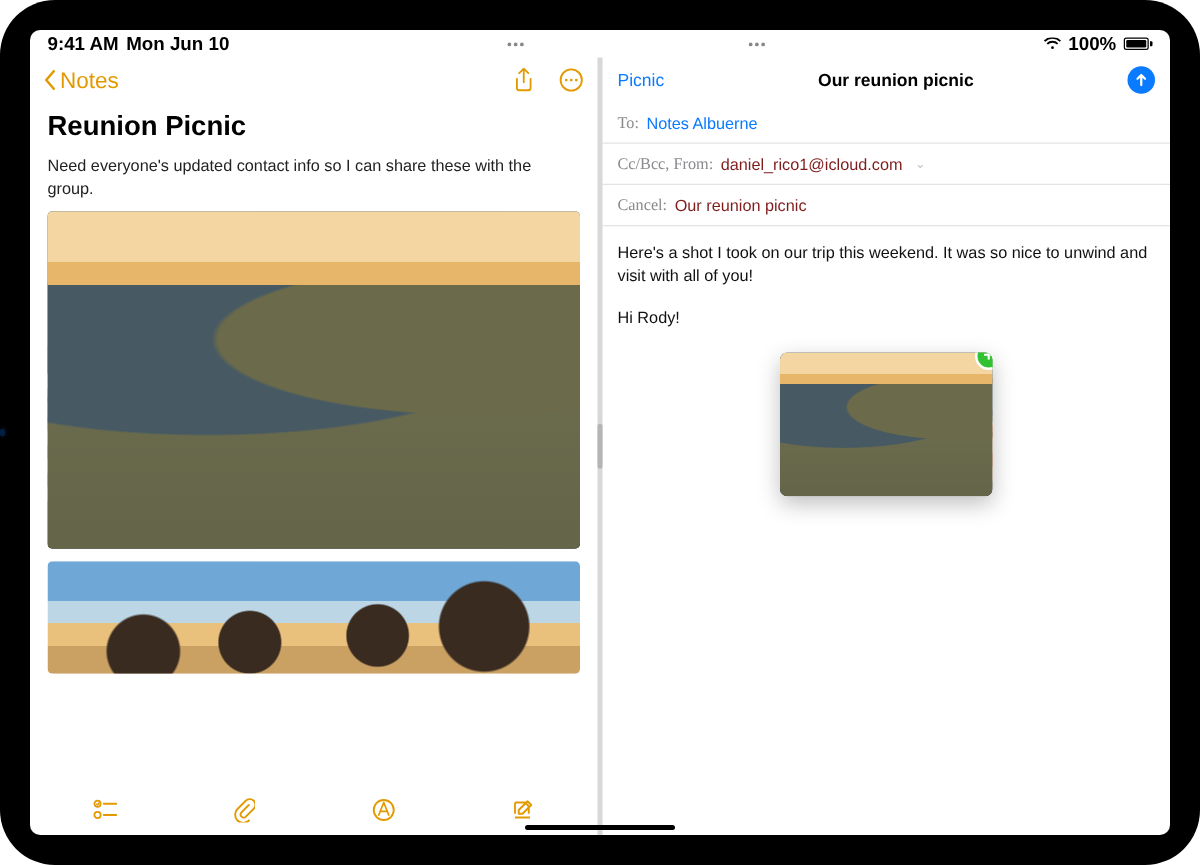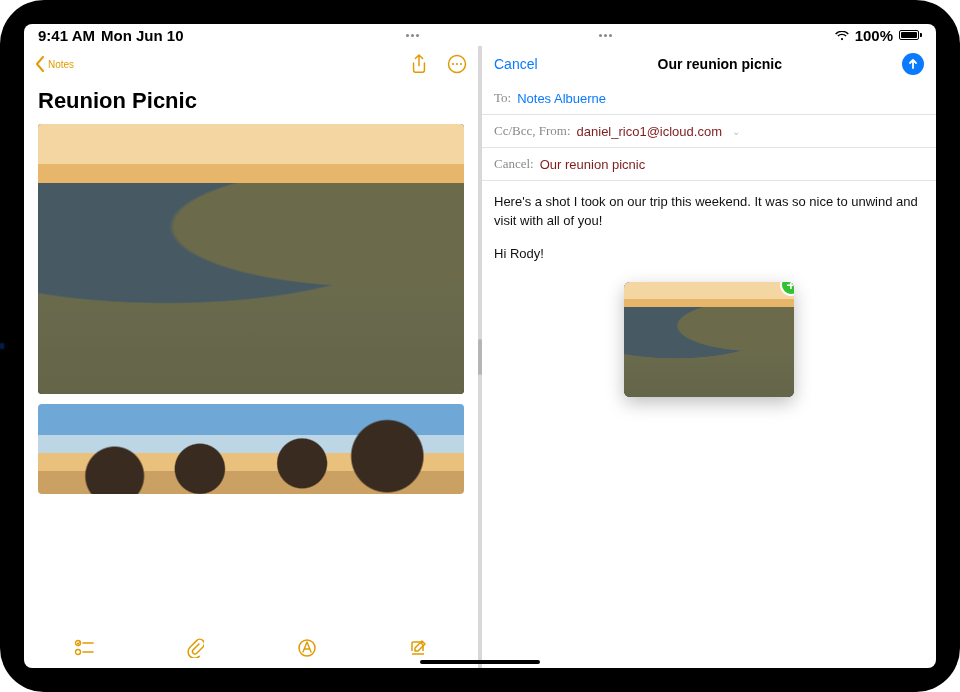--- a/index.html
+++ b/index.html
@@ -20,21 +20,21 @@
   .statusbar .center-dots { display:flex; gap:2px;}
   .center-dots span { width:3px; height:3px; border-radius:50%; background:#888; display:block; }
 
   .split { flex:1; display:flex; position:relative; }
   .divider { width:4px; background:#d8d8db; position:relative; }
   .divider::after { content:""; position:absolute; left:50%; top:50%; transform:translate(-50%,-50%); width:4px; height:36px; background:#b5b5b8; border-radius:2px; }
 
   .pane { flex:1; display:flex; flex-direction:column; position:relative; }
   .left-pane { border-right:none; }
   .topbar { height:36px; display:flex; align-items:center; justify-content:space-between; padding:0 10px; }
-  .back { display:flex; align-items:center; color:#e29a00; font-size:10px; gap:2px; }
+  .back { display:flex; align-items:center; color:#e29a00; font-size:18px; gap:2px; }
   .back svg { width:12px; height:16px; }
   .top-actions { display:flex; gap:16px; align-items:center; }
   .icon-btn { width:22px; height:22px; display:flex; align-items:center; justify-content:center; }
   .accent { color:#e29a00; }
 
   .note-body { flex:1; padding:6px 14px 0 14px; overflow:hidden; }
   .note-title { font-size:22px; font-weight:700; margin-bottom:10px; }
   .note-text { font-size:13px; color:#222; line-height:1.35; margin-bottom:10px; }
   .photo { width:100%; border-radius:4px; display:block; margin-bottom:10px; }
   .photo.main { height:270px; }
@@ -173,20 +173,21 @@
                   <circle cx="6" cy="10" r="1.1" fill="#e29a00"></circle>
                   <circle cx="10" cy="10" r="1.1" fill="#e29a00"></circle>
                   <circle cx="14" cy="10" r="1.1" fill="#e29a00"></circle>
                 </svg>
             </div>
           </div>
         </div>
 
         <div class="note-body">
           <div class="note-title">Reunion Picnic</div>
+          <div class="note-text">Need everyone's updated contact info so I can share these with the group.</div>
           <div class="photo main picnic"></div>
           <div class="photo sub sunset"></div>
         </div>
 
         <div class="bottombar">
           <div class="icon-btn accent">
             <svg width="20" height="18" viewBox="0 0 20 18">
                 <circle cx="4" cy="4" r="2.5" fill="none" stroke="#e29a00" stroke-width="1.4"></circle>
                 <path d="M3 4l1 1 1.6-2" stroke="#e29a00" stroke-width="1.2" fill="none"></path>
                 <line x1="9" y1="4" x2="19" y2="4" stroke="#e29a00" stroke-width="1.6" stroke-linecap="round"></line>
@@ -211,21 +212,21 @@
                 <path d="M14 3l3 3-7 7H7v-3l7-7z" fill="none" stroke="#e29a00" stroke-width="1.5" stroke-linejoin="round"></path>
               </svg>
           </div>
         </div>
       </div>
 
       <div class="divider"></div>
 
       <div class="pane right-pane">
         <div class="mail-top">
-          <div class="mail-cancel">Cancel</div>
+          <div class="mail-cancel">Picnic</div>
           <div class="mail-title">Our reunion picnic</div>
           <div class="send-btn">
             <svg viewBox="0 0 12 12">
                 <path d="M6 10V2M3 5l3-3 3 3" stroke="#fff" stroke-width="1.8" fill="none" stroke-linecap="round" stroke-linejoin="round"></path>
               </svg>
           </div>
         </div>
 
         <div class="mail-fields">
           <div class="field-row">

